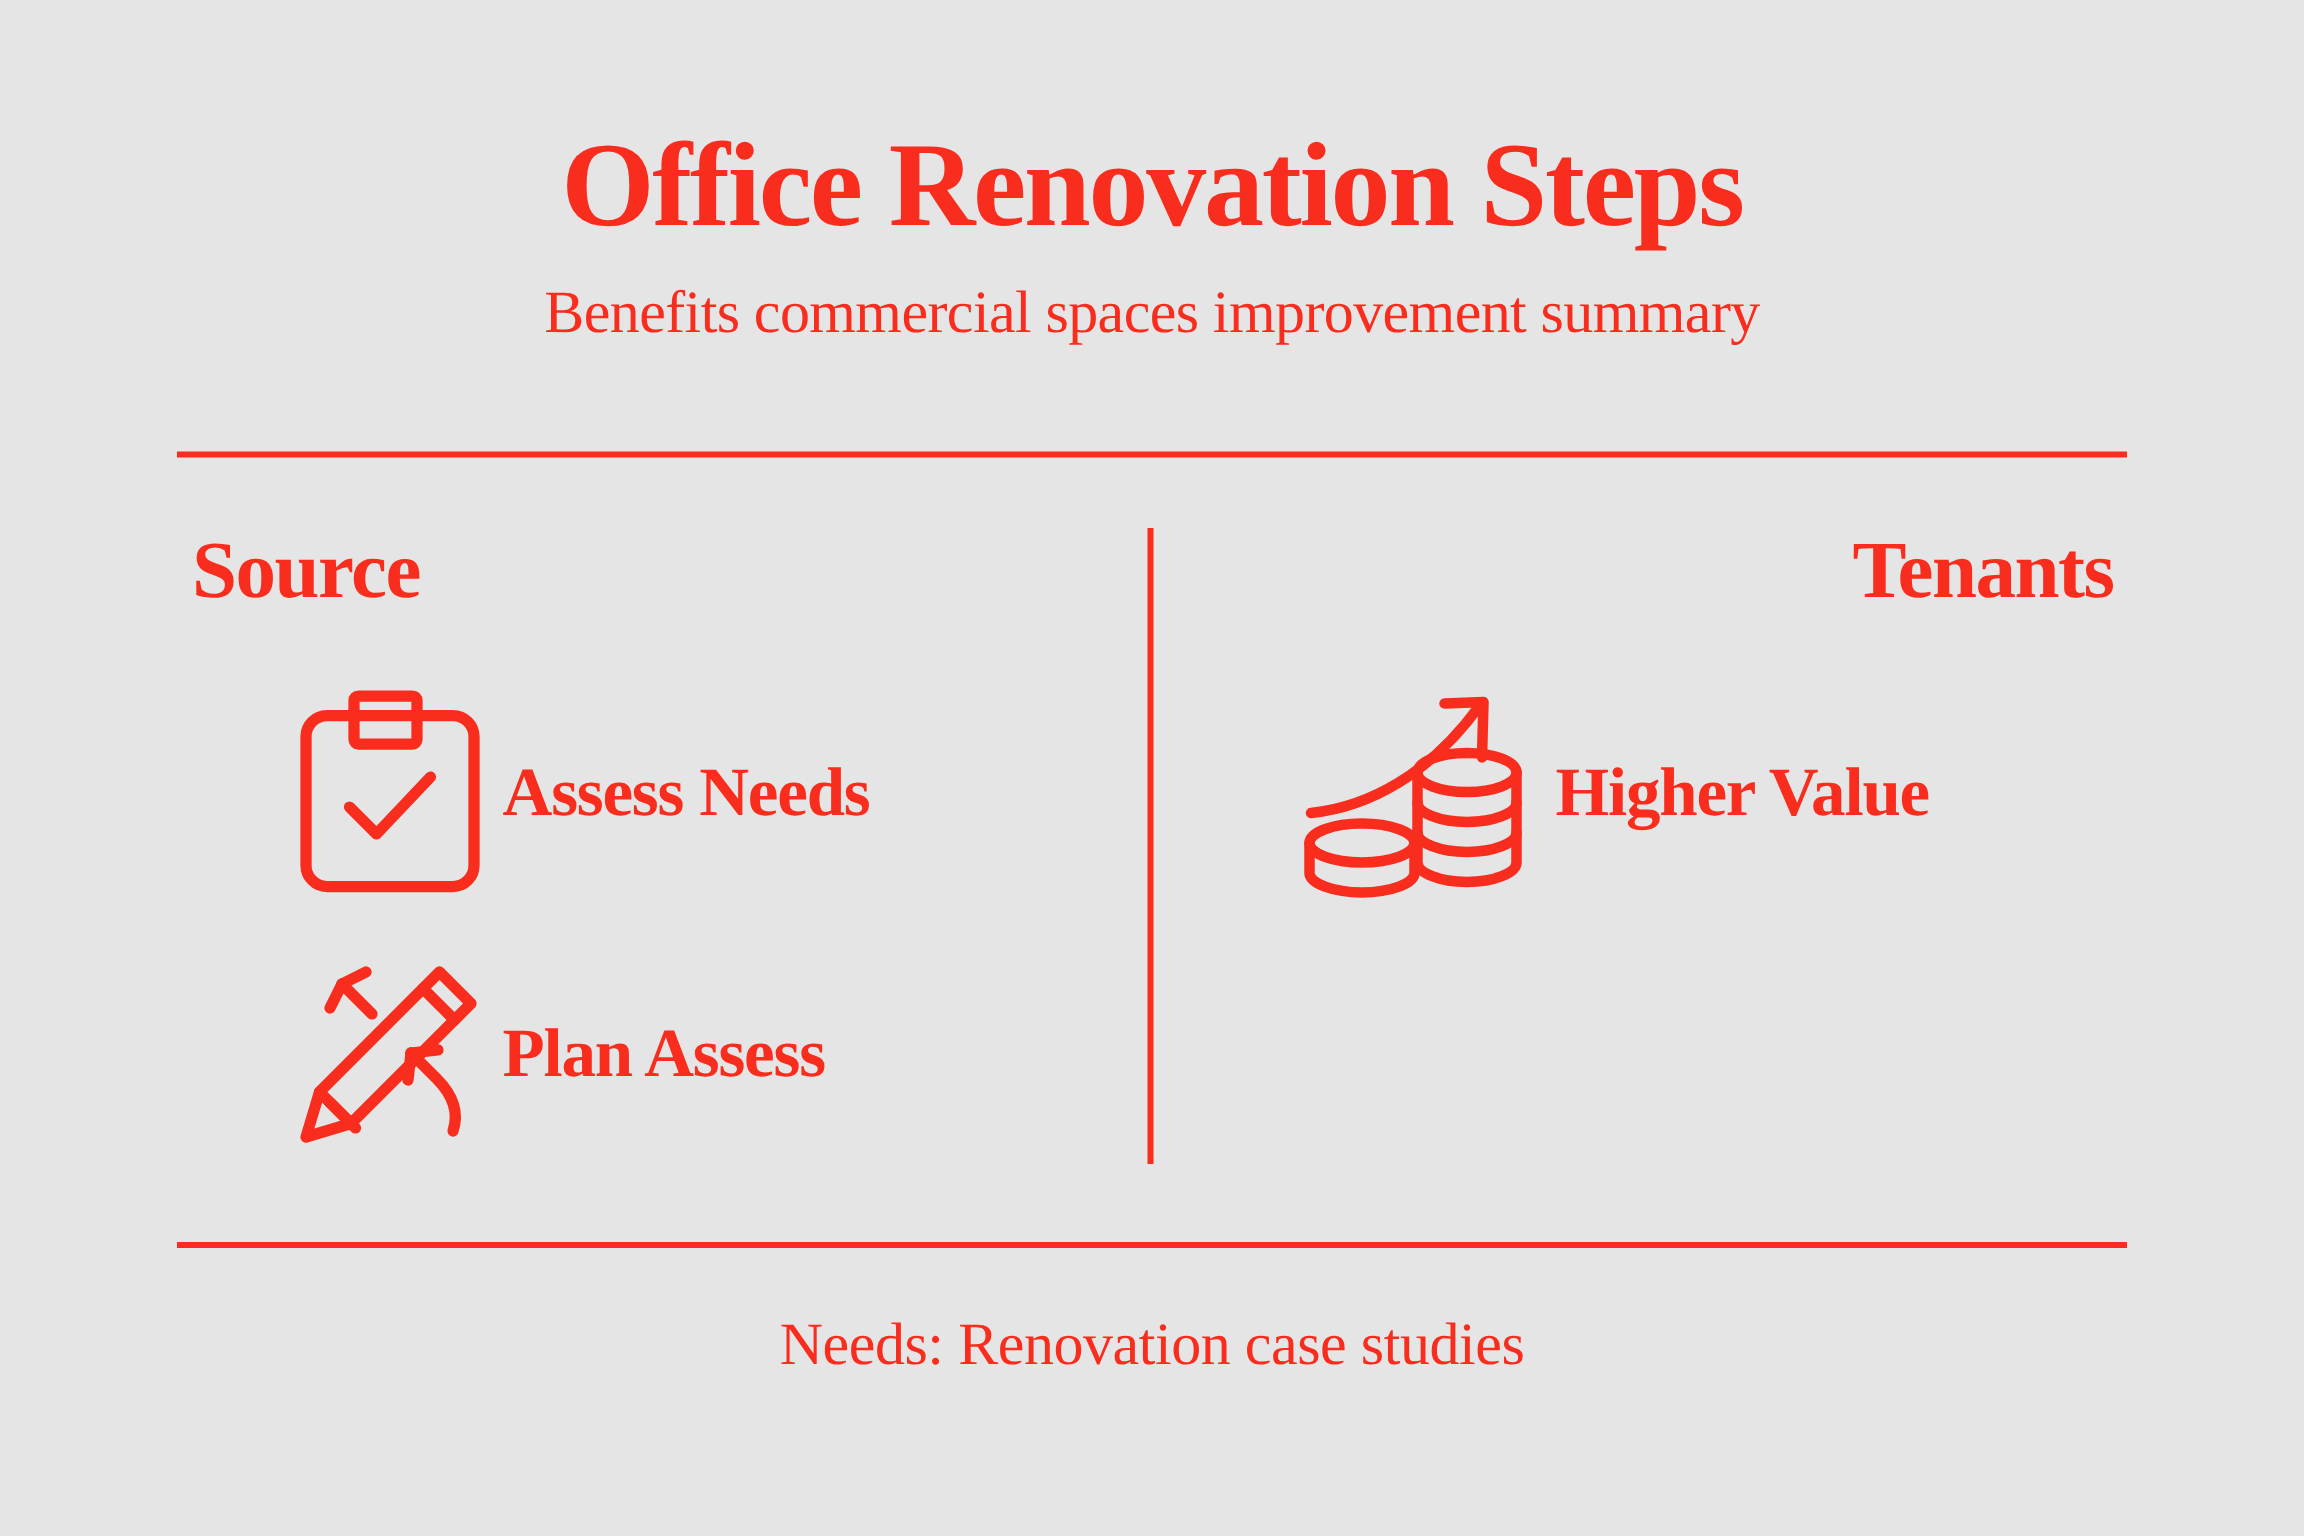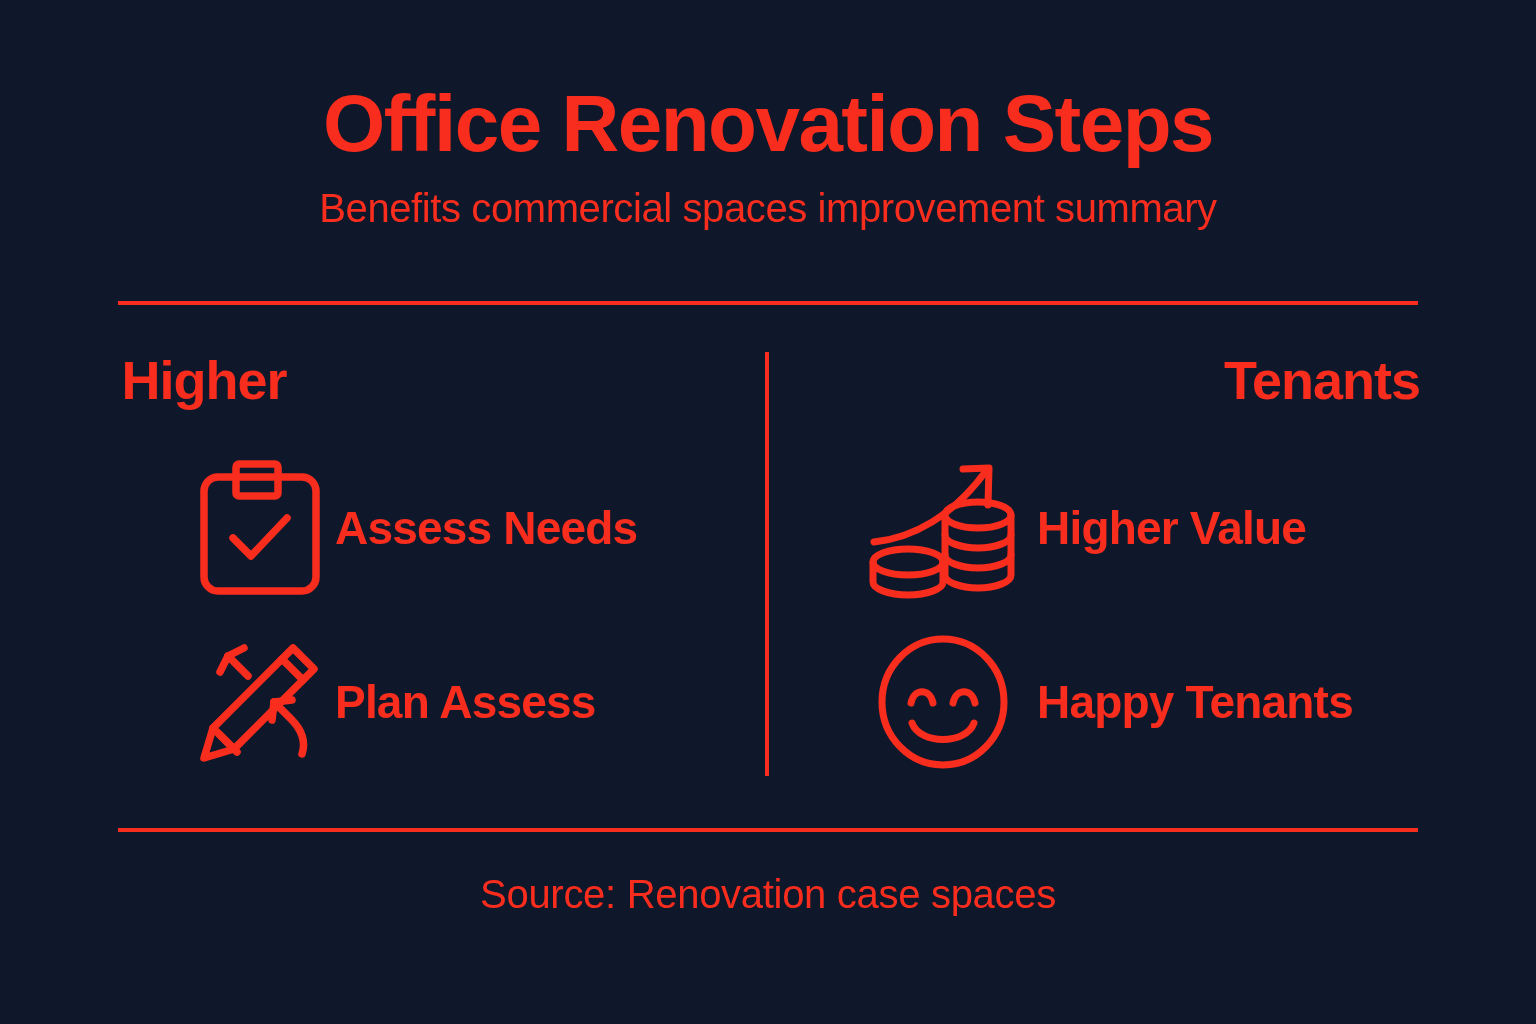--- a/index.html
+++ b/index.html
@@ -9,21 +9,22 @@
     height: 1024px;
     background: #fbfaf8;
     font-family: "Liberation Sans", sans-serif;
     overflow: hidden;
   }
 
   #infographic {
     position: relative;
     width: 1536px;
     height: 1024px;
-    background: #0f172a;
+    background: #e5e5e5;
+    font-family: Liberation Serif, serif;
   }
 
   
   .header {
     position: absolute;
     left: 0;
     top: 84px;
     width: 1536px;
     text-align: center;
   }
@@ -154,21 +155,21 @@
     <div class="subtitle">Benefits commercial spaces improvement summary</div>
   </div>
 
   <div class="rule rule-top"></div>
 
   <div class="v-divider"></div>
 
   <div class="columns">
 
     <div class="column col-left">
-      <div class="col-head">Higher</div>
+      <div class="col-head">Source</div>
 
       <div class="items">
 
         <div class="item">
           <span class="icon-box">
             <svg width="122" height="136" viewBox="0 0 122 136" fill="none" stroke="#f92d1e" stroke-width="7.5" stroke-linecap="round" stroke-linejoin="round">
               <rect x="5" y="17" width="112" height="114" rx="14"></rect>
               <rect x="37" y="4" width="42" height="32" rx="3"></rect>
               <path d="M34 78 L52 96 L88 58"></path>
             </svg>
@@ -216,34 +217,23 @@
 
               <ellipse cx="111" cy="57" rx="33" ry="13"></ellipse>
               <path d="M78 57 L78 77 C78 84 93 90 111 90 C129 90 144 84 144 77 L144 57"></path>
               <path d="M78 77 L78 97 C78 104 93 110 111 110 C129 110 144 104 144 97 L144 77"></path>
               <path d="M78 97 L78 117 C78 124 93 130 111 130 C129 130 144 124 144 117 L144 97"></path>
             </svg>
           </span>
           <span class="item-label">Higher Value</span>
         </div>
 
-        <div class="item">
-          <span class="icon-box">
-            <svg width="130" height="134" viewBox="0 0 130 134" fill="none" stroke="#f92d1e" stroke-width="7" stroke-linecap="round" stroke-linejoin="round">
-              <ellipse cx="65" cy="67" rx="61" ry="63"></ellipse>
-              <path d="M33 68 C36 53 52 53 55 68"></path>
-              <path d="M75 68 C78 53 94 53 97 68"></path>
-              <path d="M34 88 C42 110 88 110 96 88"></path>
-            </svg>
-          </span>
-          <span class="item-label">Happy Tenants</span>
-        </div>
 
       </div>
     </div>
 
   </div>
 
   <div class="rule rule-bottom"></div>
 
-  <div class="footer">Source: Renovation case spaces</div>
+  <div class="footer">Needs: Renovation case studies</div>
 
 </div>
 
 </body></html>

